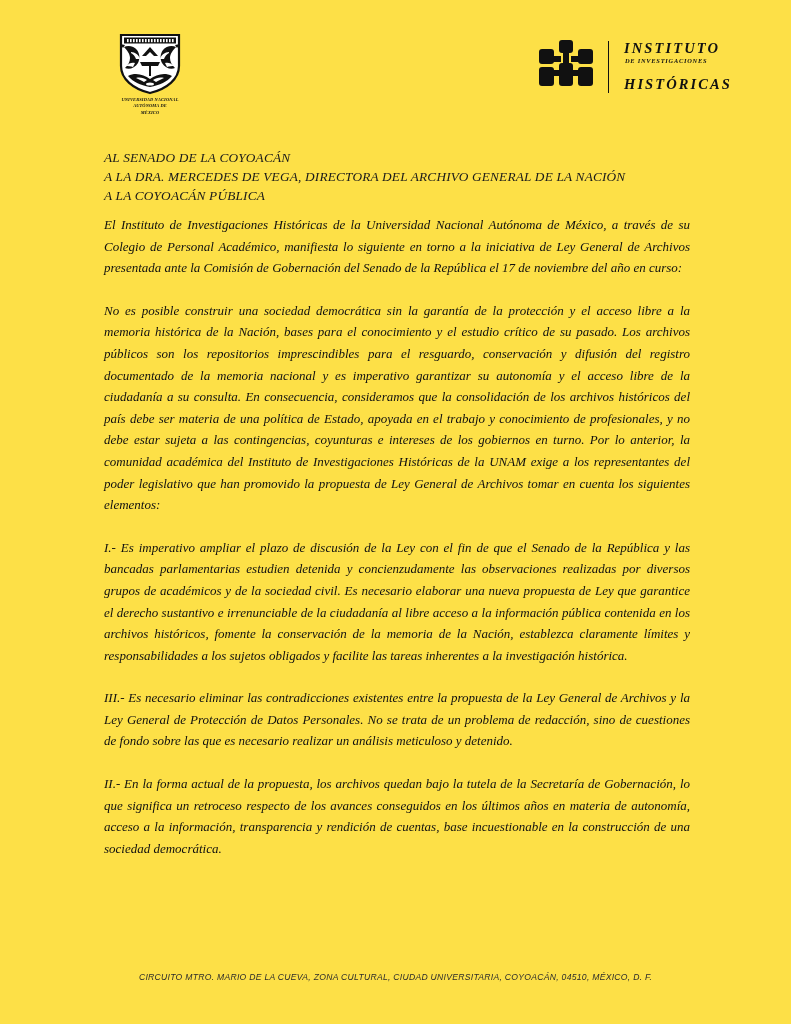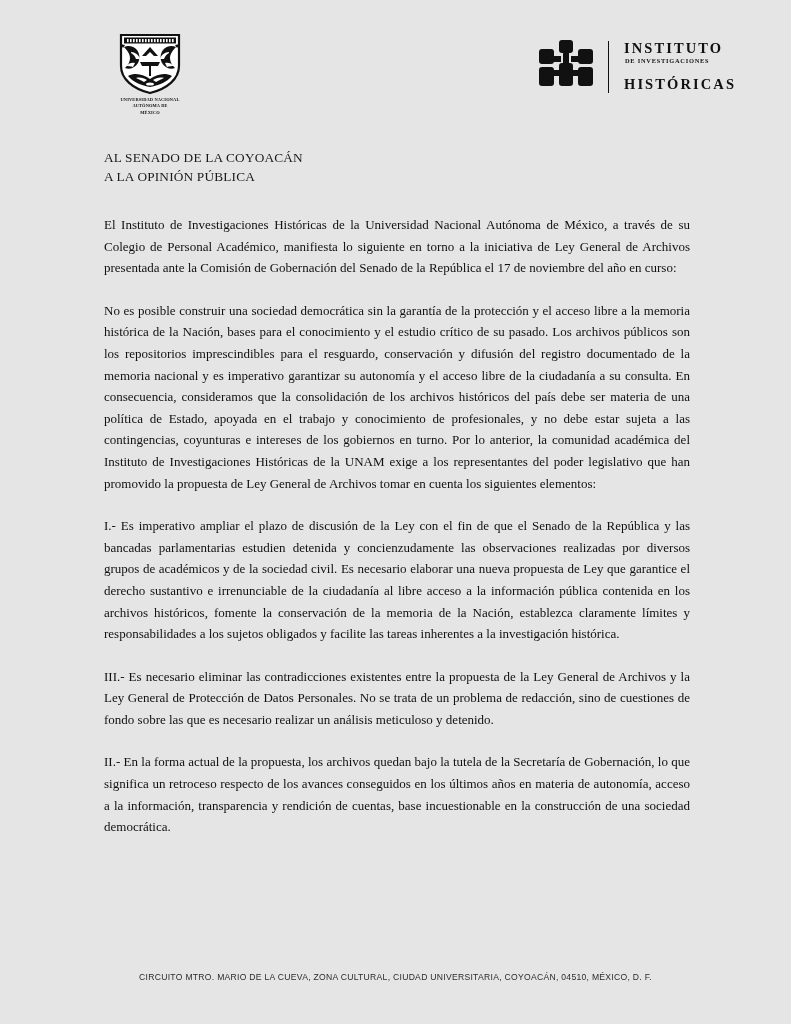--- a/index.html
+++ b/index.html
@@ -14,22 +14,23 @@
     position: relative;
     overflow: hidden;
     font-family: "Liberation Serif", "DejaVu Serif", serif;
     color: #1a1a1a;
     -webkit-font-smoothing: antialiased;
   }
 
   .page {
     position: absolute;
     inset: 0;
-    background: #e5e5e5;
+    background: #fde047;
     box-sizing: border-box;
+    font-style: italic;
   }
 
   
   .letterhead {
     position: absolute;
     top: 32px;
     left: 104px;
     right: 80px;
     height: 92px;
   }
@@ -236,21 +237,22 @@
       <span class="iih-text">
         <span class="iih-l1">INSTITUTO</span>
         <span class="iih-l2">DE INVESTIGACIONES</span>
         <span class="iih-l3">HISTÓRICAS</span>
       </span>
     </div>
   </div>
 
   <div class="addressees">
     <div class="addressee-line">AL SENADO DE LA COYOACÁN</div>
-    <div class="addressee-line">A LA OPINIÓN PÚBLICA</div>
+    <div class="addressee-line">A LA DRA. MERCEDES DE VEGA, DIRECTORA DEL ARCHIVO GENERAL DE LA NACIÓN</div>
+    <div class="addressee-line">A LA COYOACÁN PÚBLICA</div>
   </div>
 
   <div class="body-copy">
     <p class="para">El Instituto de Investigaciones Históricas de la Universidad Nacional Autónoma de México, a través de su Colegio de Personal Académico, manifiesta lo siguiente en torno a la iniciativa de Ley General de Archivos presentada ante la Comisión de Gobernación del Senado de la República el 17 de noviembre del año en curso:</p>
     <p class="para">No es posible construir una sociedad democrática sin la garantía de la protección y el acceso libre a la memoria histórica de la Nación, bases para el conocimiento y el estudio crítico de su pasado. Los archivos públicos son los repositorios imprescindibles para el resguardo, conservación y difusión del registro documentado de la memoria nacional y es imperativo garantizar su autonomía y el acceso libre de la ciudadanía a su consulta. En consecuencia, consideramos que la consolidación de los archivos históricos del país debe ser materia de una política de Estado, apoyada en el trabajo y conocimiento de profesionales, y no debe estar sujeta a las contingencias, coyunturas e intereses de los gobiernos en turno. Por lo anterior, la comunidad académica del Instituto de Investigaciones Históricas de la UNAM exige a los representantes del poder legislativo que han promovido la propuesta de Ley General de Archivos tomar en cuenta los siguientes elementos:</p>
     <p class="para">I.- Es imperativo ampliar el plazo de discusión de la Ley con el fin de que el Senado de la República y las bancadas parlamentarias estudien detenida y concienzudamente las observaciones realizadas por diversos grupos de académicos y de la sociedad civil. Es necesario elaborar una nueva propuesta de Ley que garantice el derecho sustantivo e irrenunciable de la ciudadanía al libre acceso a la información pública contenida en los archivos históricos, fomente la conservación de la memoria de la Nación, establezca claramente límites y responsabilidades a los sujetos obligados y facilite las tareas inherentes a la investigación histórica.</p>
     <p class="para">III.- Es necesario eliminar las contradicciones existentes entre la propuesta de la Ley General de Archivos y la Ley General de Protección de Datos Personales. No se trata de un problema de redacción, sino de cuestiones de fondo sobre las que es necesario realizar un análisis meticuloso y detenido.</p>
     <p class="para">II.- En la forma actual de la propuesta, los archivos quedan bajo la tutela de la Secretaría de Gobernación, lo que significa un retroceso respecto de los avances conseguidos en los últimos años en materia de autonomía, acceso a la información, transparencia y rendición de cuentas, base incuestionable en la construcción de una sociedad democrática.</p>
   </div>
 

